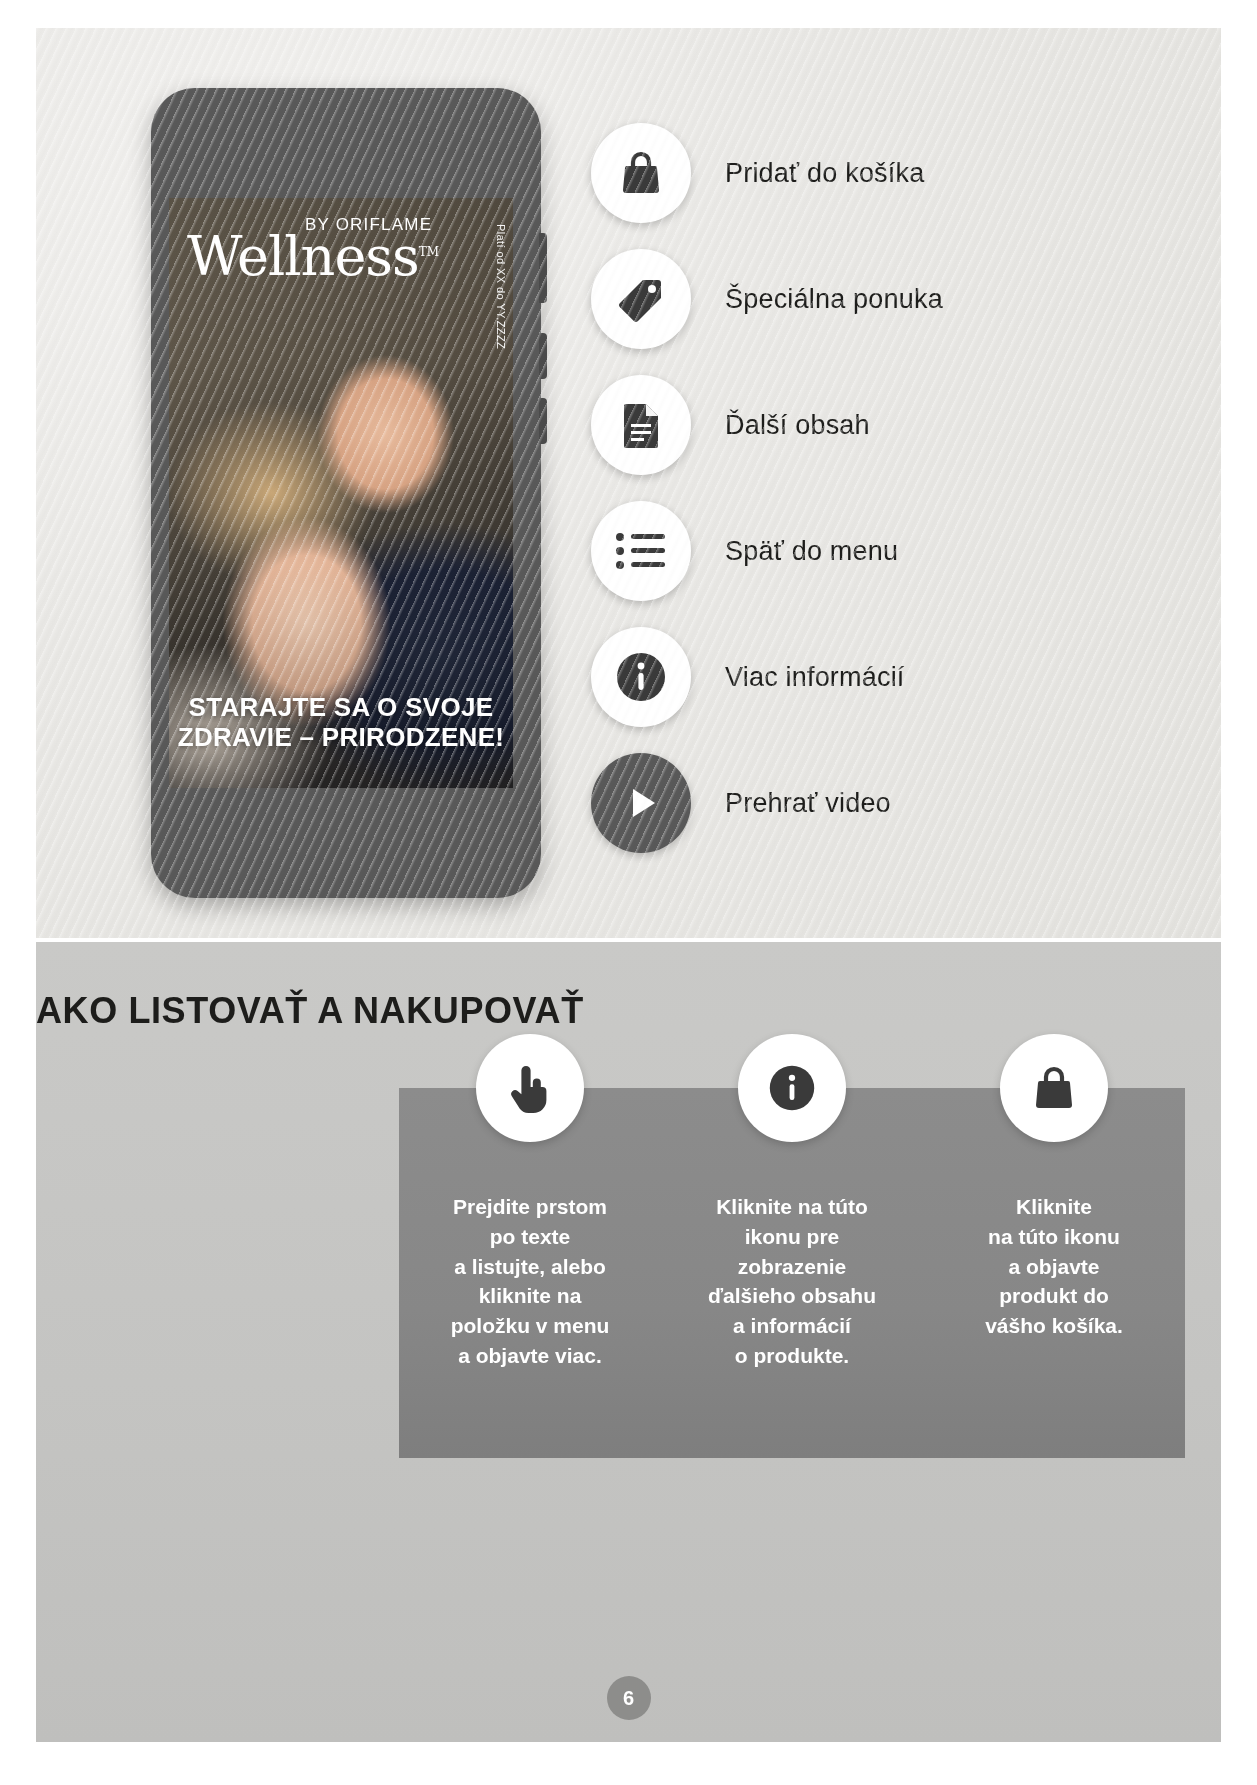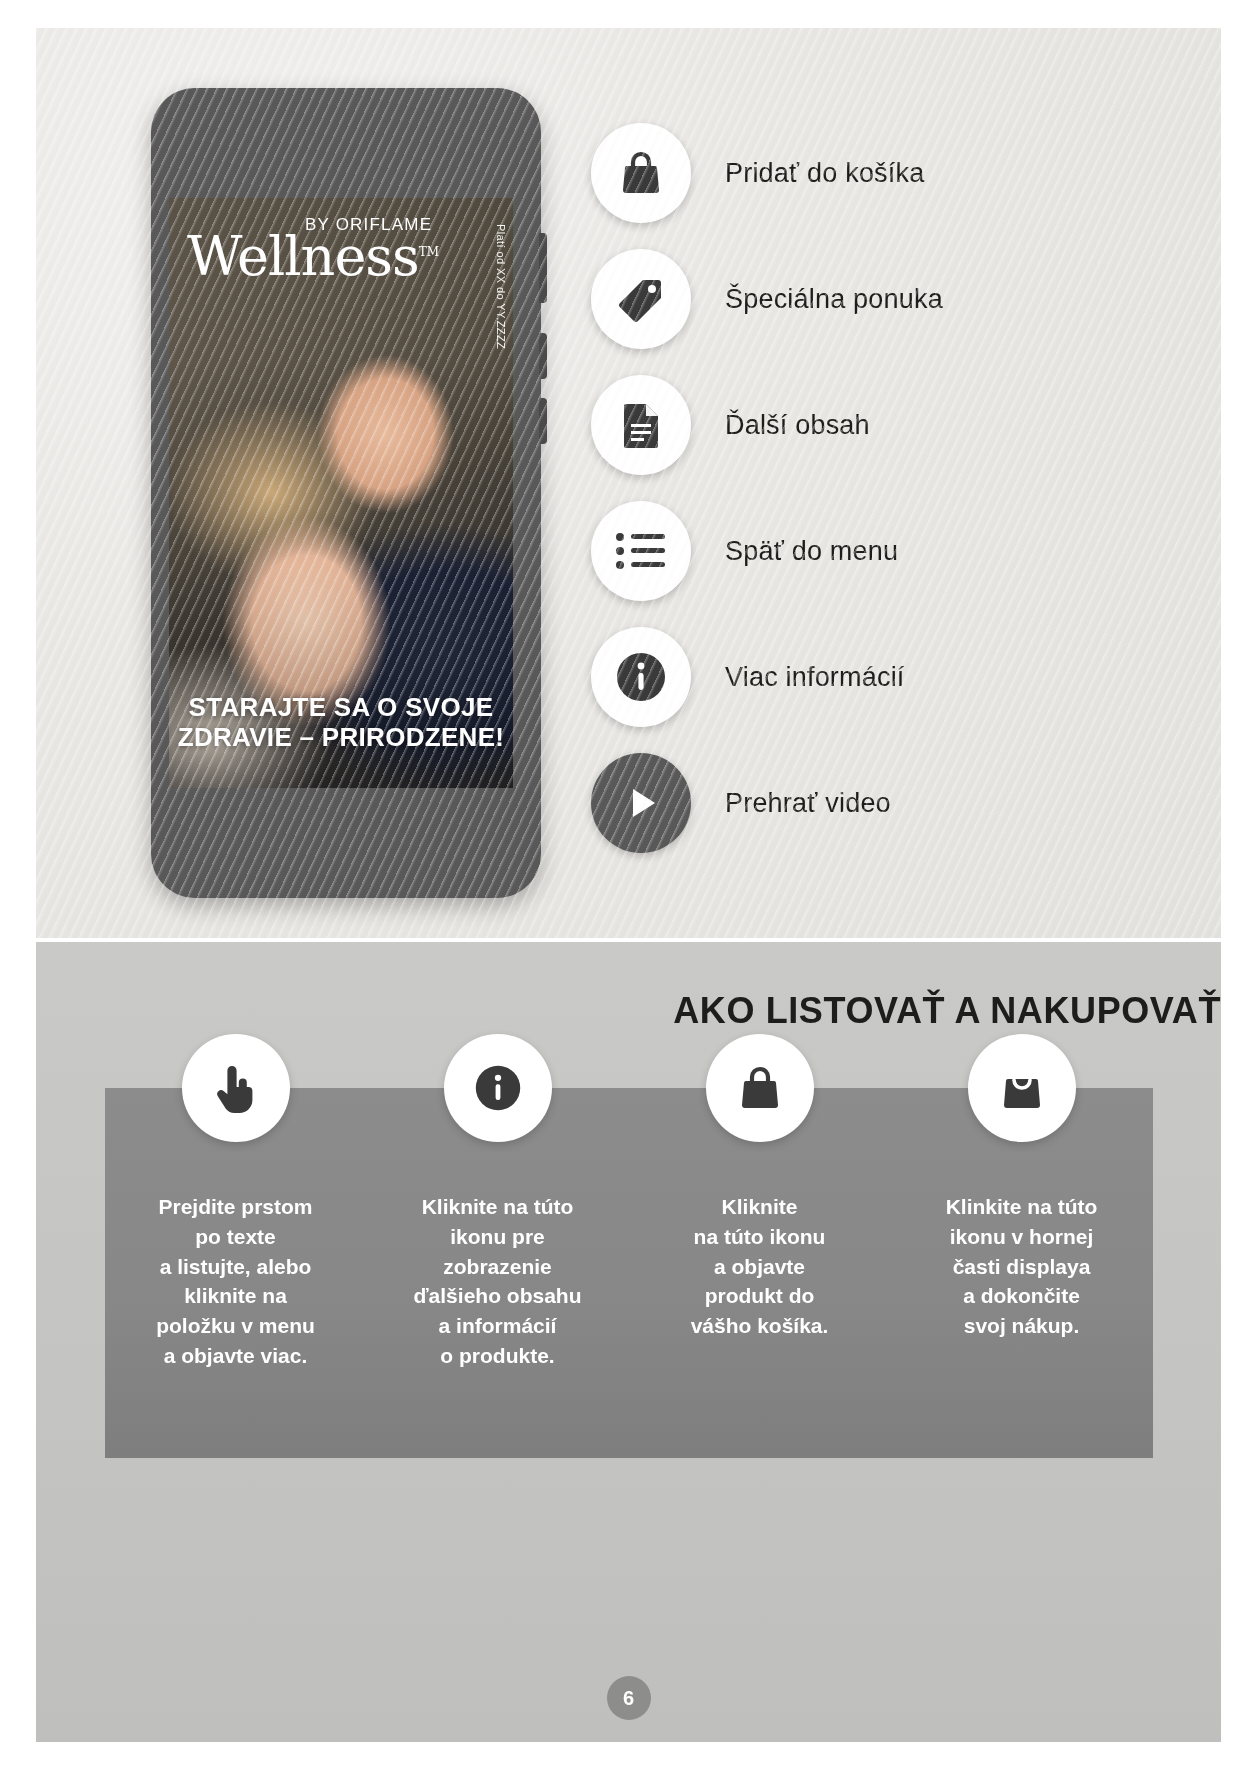--- a/index.html
+++ b/index.html
@@ -168,30 +168,30 @@
   
   .bottom-panel {
     position: absolute;
     left: 36px;
     top: 942px;
     width: 1185px;
     height: 800px;
     background: linear-gradient(to bottom, #c9c9c7 0%, #c4c4c2 55%, #bfbfbd 100%);
   }
   .bottom-title {
-    text-align: right;
+    text-align: left;
     font-size: 36px;
     font-weight: bold;
     color: #1d1d1b;
     letter-spacing: 0.6px;
     padding-top: 48px;
   }
   .cards {
     display: flex;
-    justify-content: center;
+    justify-content: flex-end;
     padding: 56px 36px 0 36px;
   }
   .card {
     position: relative;
     width: 262px;
     height: 370px;
     background: linear-gradient(to bottom, #8c8c8c 0%, #878787 60%, #7e7e7e 100%);
   }
   .card-icon {
     position: absolute;
@@ -380,32 +380,19 @@
             <path d="M15 18 v-5 a8 8 0 0 1 16 0 v5" fill="none" stroke="#3a3a3a" stroke-width="4.2" stroke-linecap="round"></path>
           </svg>
         </div>
         <div class="card-text">Kliknite
 na túto ikonu
 a objavte
 produkt do
 vášho košíka.</div>
       </div>
 
-      <div class="card">
-        <div class="card-icon">
-          <svg width="46" height="48" viewBox="0 0 46 48" aria-hidden="true">
-            <path d="M9 15 h28 a2 2 0 0 1 2 2 l2 24 a3 3 0 0 1 -3 3 H8 a3 3 0 0 1 -3 -3 l2 -24 a2 2 0 0 1 2 -2 z" fill="#3a3a3a"></path>
-            <path d="M15 16 a8 8 0 0 0 16 0" fill="none" stroke="#ffffff" stroke-width="3.6" stroke-linecap="round"></path>
-          </svg>
-        </div>
-        <div class="card-text">Klinkite na túto
-ikonu v hornej
-časti displaya
-a dokončite
-svoj nákup.</div>
-      </div>
 
     </div>
 
     <div class="page-number">6</div>
   </div>
 
 </div>
 
 </body></html>

